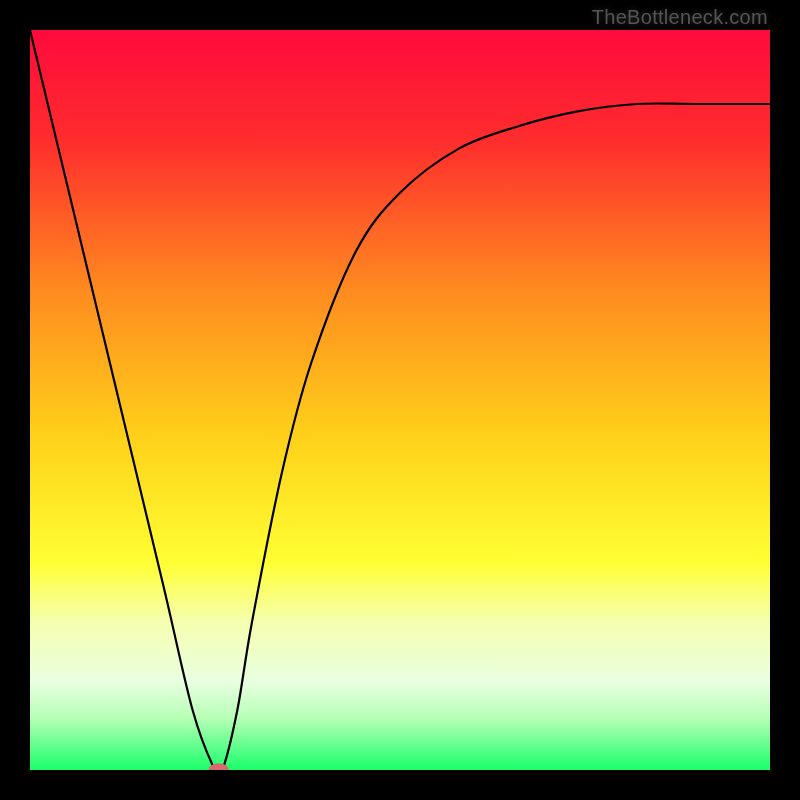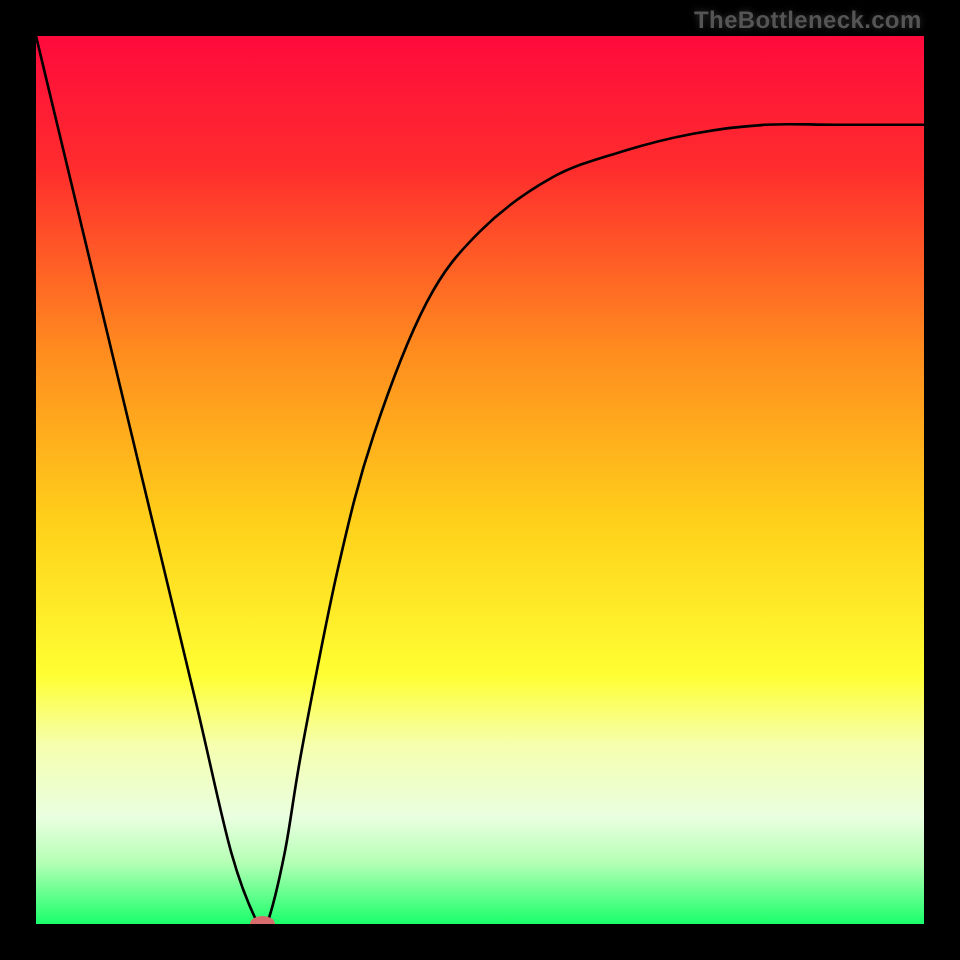--- a/index.html
+++ b/index.html
@@ -35,21 +35,21 @@
     top: 0;
     width: 740px;
     height: 740px;
   }
   .watermark {
     position: absolute;
     top: 6px;
     right: 32px;
     color: #555;
     font-size: 20px;
-    font-weight: 700;
+    font-weight: 400;
     letter-spacing: 0.3px;
     text-shadow: 0 0 6px rgba(255,255,255,0.2);
   }
 </style>
 </head>
 <body>
 
 <div class="frame">
 
   <div class="plot-area">

